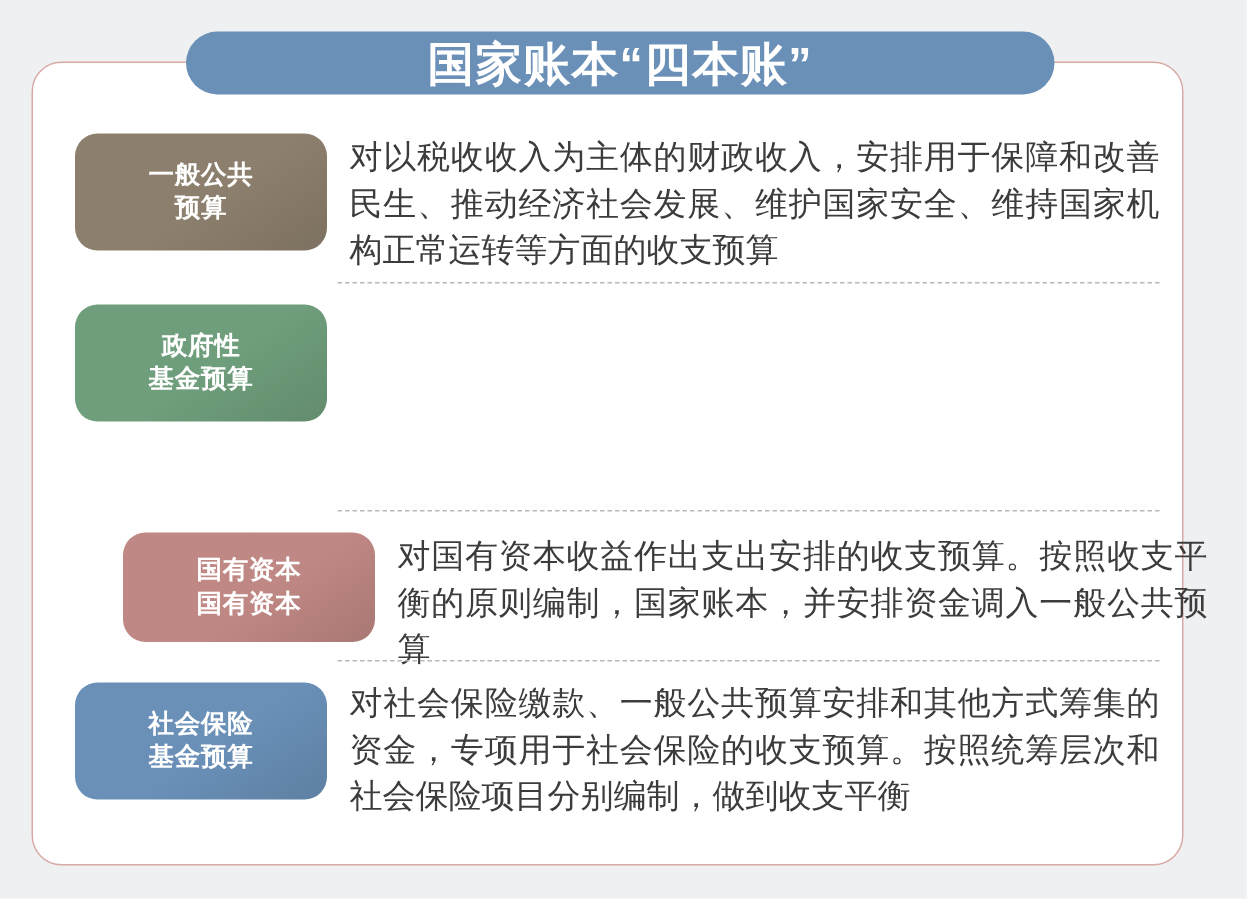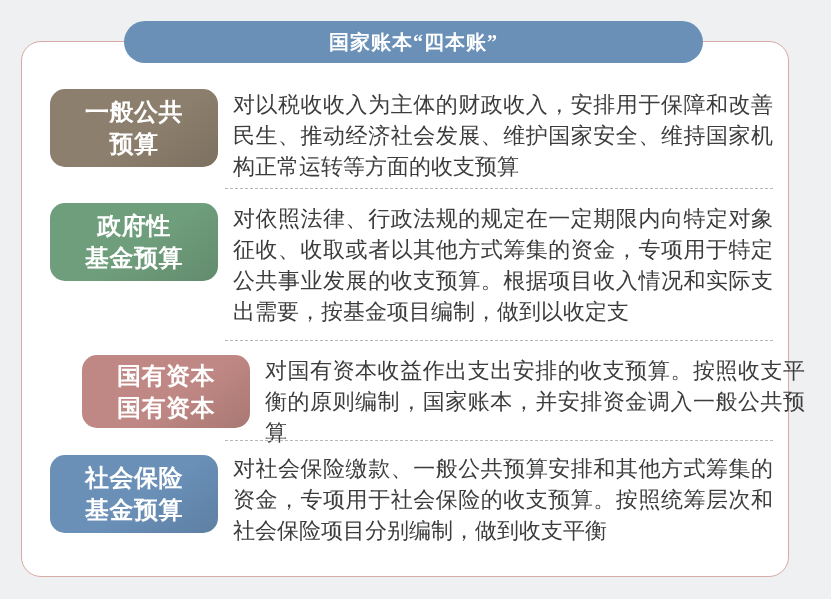--- a/index.html
+++ b/index.html
@@ -42,25 +42,24 @@
     height: 42px;
     background: #6a90b8;
     border-radius: 21px;
     display: flex;
     align-items: center;
     justify-content: center;
     z-index: 5;
   }
   .title-text {
     color: #ffffff;
-    font-size: 20px;
+    font-size: 31px;
     font-weight: bold;
     letter-spacing: 1px;
     line-height: 1;
-    font-family: Liberation Serif, serif;
   }
 
   
   .rows {
     position: absolute;
     left: 21px;
     top: 63px;
     width: 768px;
     height: 514px;
   }
@@ -75,21 +74,21 @@
 
   .chip {
     flex: 0 0 auto;
     width: 168px;
     border-radius: 15px;
     display: flex;
     flex-direction: column;
     align-items: center;
     justify-content: center;
     color: #ffffff;
-    font-size: 24px;
+    font-size: 17px;
     font-weight: bold;
     line-height: 1.32;
     letter-spacing: 0.5px;
     margin-left: 29px;
     box-sizing: border-box;
   }
   .chip-line {
     display: block;
     white-space: nowrap;
   }
@@ -148,21 +147,20 @@
       <div class="desc" style="color: rgb(60, 60, 60);">对以税收收入为主体的财政收入，安排用于保障和改善民生、推动经济社会发展、维护国家安全、维持国家机构正常运转等方面的收支预算</div>
     </div>
 
     <div class="divider" id="divider-1" style="border-top-color: rgb(184, 184, 184);"></div>
 
     <div class="row" id="row-2">
       <div class="chip" style="background: linear-gradient(145deg, rgb(111, 158, 124) 0%, rgb(111, 158, 124) 55%, rgb(98, 139, 109) 100%);">
         <span class="chip-line">政府性</span>
         <span class="chip-line">基金预算</span>
       </div>
-      <div class="desc" style="color: rgb(60, 60, 60);">对依照法律、行政法规的规定在一定期限内向特定对象征收、收取或者以其他方式筹集的资金，专项用于特定公共事业发展的收支预算。根据项目收入情况和实际支出需要，按基金项目编制，做到以收定支</div>
     </div>
 
     <div class="divider" id="divider-2" style="border-top-color: rgb(184, 184, 184);"></div>
 
     <div class="row" id="row-3">
       <div class="chip" style="background: linear-gradient(145deg, rgb(192, 136, 132) 0%, rgb(192, 136, 132) 55%, rgb(169, 120, 116) 100%);">
         <span class="chip-line">国有资本</span>
         <span class="chip-line">国有资本</span>
       </div>
       <div class="desc" style="color: rgb(60, 60, 60);">对国有资本收益作出支出安排的收支预算。按照收支平衡的原则编制，国家账本，并安排资金调入一般公共预算</div>

